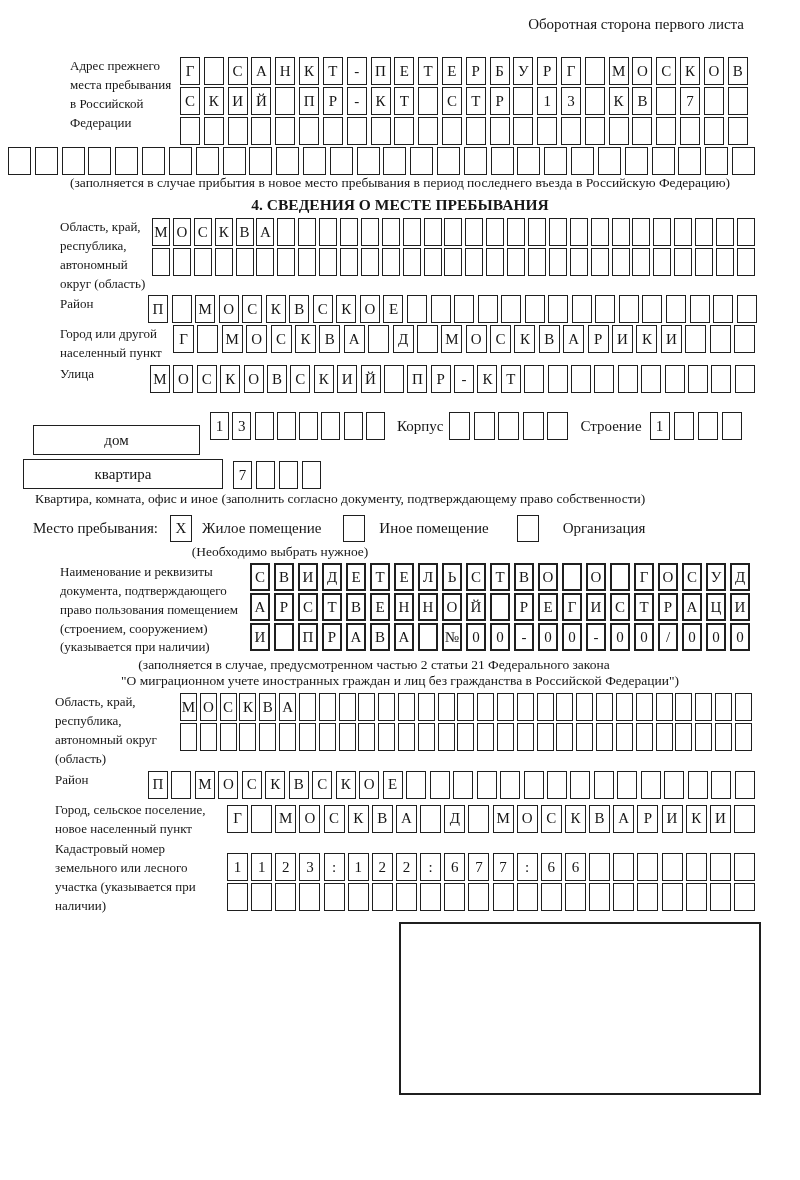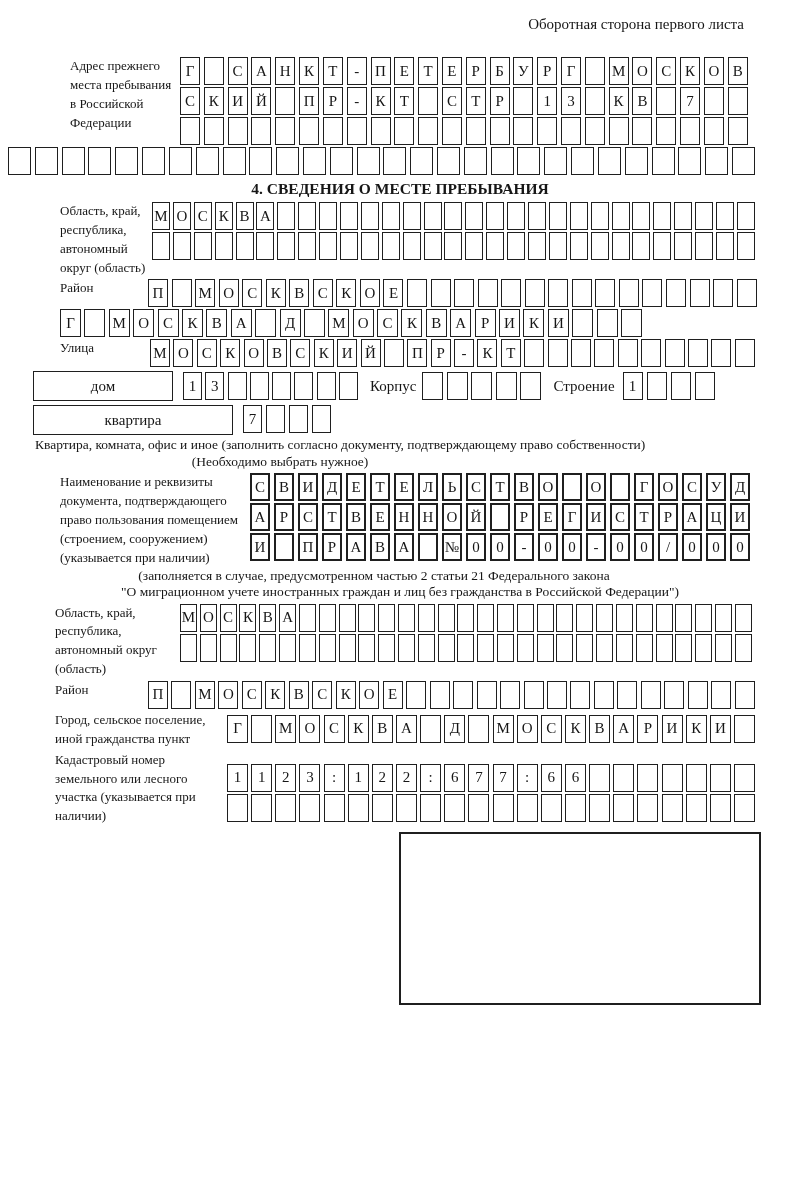--- a/index.html
+++ b/index.html
@@ -144,20 +144,21 @@
       <span class="cell"></span>
       <span class="cell"></span>
       <span class="cell"></span>
       <span class="cell"></span>
       <span class="cell"></span>
       <span class="cell"></span>
       <span class="cell"></span>
       <span class="cell"></span>
       <span class="cell"></span>
     </div>
+  <div class="note center" style="width:800px;">(заполняется в случае прибытия в новое место пребывания в период последнего въезда в Российскую Федерацию)</div>
 
   <div class="h2">4. СВЕДЕНИЯ О МЕСТЕ ПРЕБЫВАНИЯ</div>
 
   <div class="frow" style="margin-left:60px;">
     <div class="flabel" style="width:92px;">Область, край, республика, автономный округ (область)</div>
     <div class="gridcol" style="width:603px;">
       <div class="cellrow" style="--cw:18px;">
           <span class="cell">М</span>
           <span class="cell">О</span>
           <span class="cell">С</span>
@@ -248,20 +249,21 @@
         <span class="cell"></span>
         <span class="cell"></span>
         <span class="cell"></span>
         <span class="cell"></span>
         <span class="cell"></span>
         <span class="cell"></span>
       </div>
   </div>
 
   <div class="frow" style="margin-left:60px;margin-top:2px;">
+    <div class="flabel" style="width:113px;">Город или другой населенный пункт</div>
     <div class="cellrow mb0" style="--cw:21px;width:582px;">
         <span class="cell">Г</span>
         <span class="cell"></span>
         <span class="cell">М</span>
         <span class="cell">О</span>
         <span class="cell">С</span>
         <span class="cell">К</span>
         <span class="cell">В</span>
         <span class="cell">А</span>
         <span class="cell"></span>
@@ -309,21 +311,21 @@
         <span class="cell"></span>
         <span class="cell"></span>
         <span class="cell"></span>
         <span class="cell"></span>
         <span class="cell"></span>
         <span class="cell"></span>
       </div>
   </div>
 
   <div class="frow" style="margin-left:33px;margin-top:4px;align-items:center;">
-    <div class="widebox" style="width:140px;">дом</div>
+    <div class="widebox" style="width:167px;margin-top:28px;">дом</div>
     <div class="cellrow mb0" style="--cw:19px;width:175px;margin-left:10px;">
         <span class="cell">1</span>
         <span class="cell">3</span>
         <span class="cell"></span>
         <span class="cell"></span>
         <span class="cell"></span>
         <span class="cell"></span>
         <span class="cell"></span>
         <span class="cell"></span>
       </div>
@@ -337,31 +339,46 @@
       </div>
     <div class="inline-label" style="margin-left:12px;">Строение</div>
     <div class="cellrow mb0" style="--cw:20px;width:92px;margin-left:8px;">
         <span class="cell">1</span>
         <span class="cell"></span>
         <span class="cell"></span>
         <span class="cell"></span>
       </div>
   </div>
 
-  <div class="frow" style="margin-left:33px;margin-top:4px;align-items:flex-start;font-family:Liberation Serif, serif;">
+  <div class="frow" style="margin-left:23px;margin-top:4px;align-items:flex-end;font-family:Liberation Serif, serif;">
     <div class="widebox" style="width:200px;">квартира</div>
     <div class="cellrow mb0" style="--cw:19px;width:88px;margin-left:10px;">
         <span class="cell">7</span>
         <span class="cell"></span>
         <span class="cell"></span>
         <span class="cell"></span>
       </div>
   </div>
   <div class="note" style="margin-left:35px;margin-top:2px;">Квартира, комната, офис и иное (заполнить согласно документу, подтверждающему право собственности)</div>
 
+  <div class="chkrow">
+    <span class="inline-label">Место пребывания:</span>
+    <span class="cellrow mb0" style="--cw:22px;margin-left:12px;">
+        <span class="cell">X</span>
+      </span>
+    <span class="inline-label" style="margin-left:10px;">Жилое помещение</span>
+    <span class="cellrow mb0" style="--cw:22px;margin-left:22px;">
+        <span class="cell"></span>
+      </span>
+    <span class="inline-label" style="margin-left:14px;">Иное помещение</span>
+    <span class="cellrow mb0" style="--cw:22px;margin-left:28px;">
+        <span class="cell"></span>
+      </span>
+    <span class="inline-label" style="margin-left:24px;">Организация</span>
+  </div>
   <div class="note" style="width:560px;text-align:center;margin-top:1px;">(Необходимо выбрать нужное)</div>
 
   <div class="frow" style="margin-left:60px;margin-top:3px;">
     <div class="flabel" style="width:190px;">Наименование и реквизиты документа, подтверждающего право пользования помещением (строением, сооружением) (указывается при наличии)</div>
     <div class="gridcol bold-cells" style="width:500px;">
       <div class="cellrow" style="--cw:20px;">
           <span class="cell">С</span>
           <span class="cell">В</span>
           <span class="cell">И</span>
           <span class="cell">Д</span>
@@ -529,21 +546,21 @@
         <span class="cell"></span>
         <span class="cell"></span>
         <span class="cell"></span>
         <span class="cell"></span>
         <span class="cell"></span>
         <span class="cell"></span>
       </div>
   </div>
 
   <div class="frow" style="margin-left:55px;margin-top:2px;">
-    <div class="flabel" style="width:172px;">Город, сельское поселение, иной гражданства пункт</div>
+    <div class="flabel" style="width:172px;">Город, сельское поселение, новое населенный пункт</div>
     <div class="cellrow mb0" style="--cw:21px;width:528px;margin-top:4px;">
         <span class="cell">Г</span>
         <span class="cell"></span>
         <span class="cell">М</span>
         <span class="cell">О</span>
         <span class="cell">С</span>
         <span class="cell">К</span>
         <span class="cell">В</span>
         <span class="cell">А</span>
         <span class="cell"></span>

